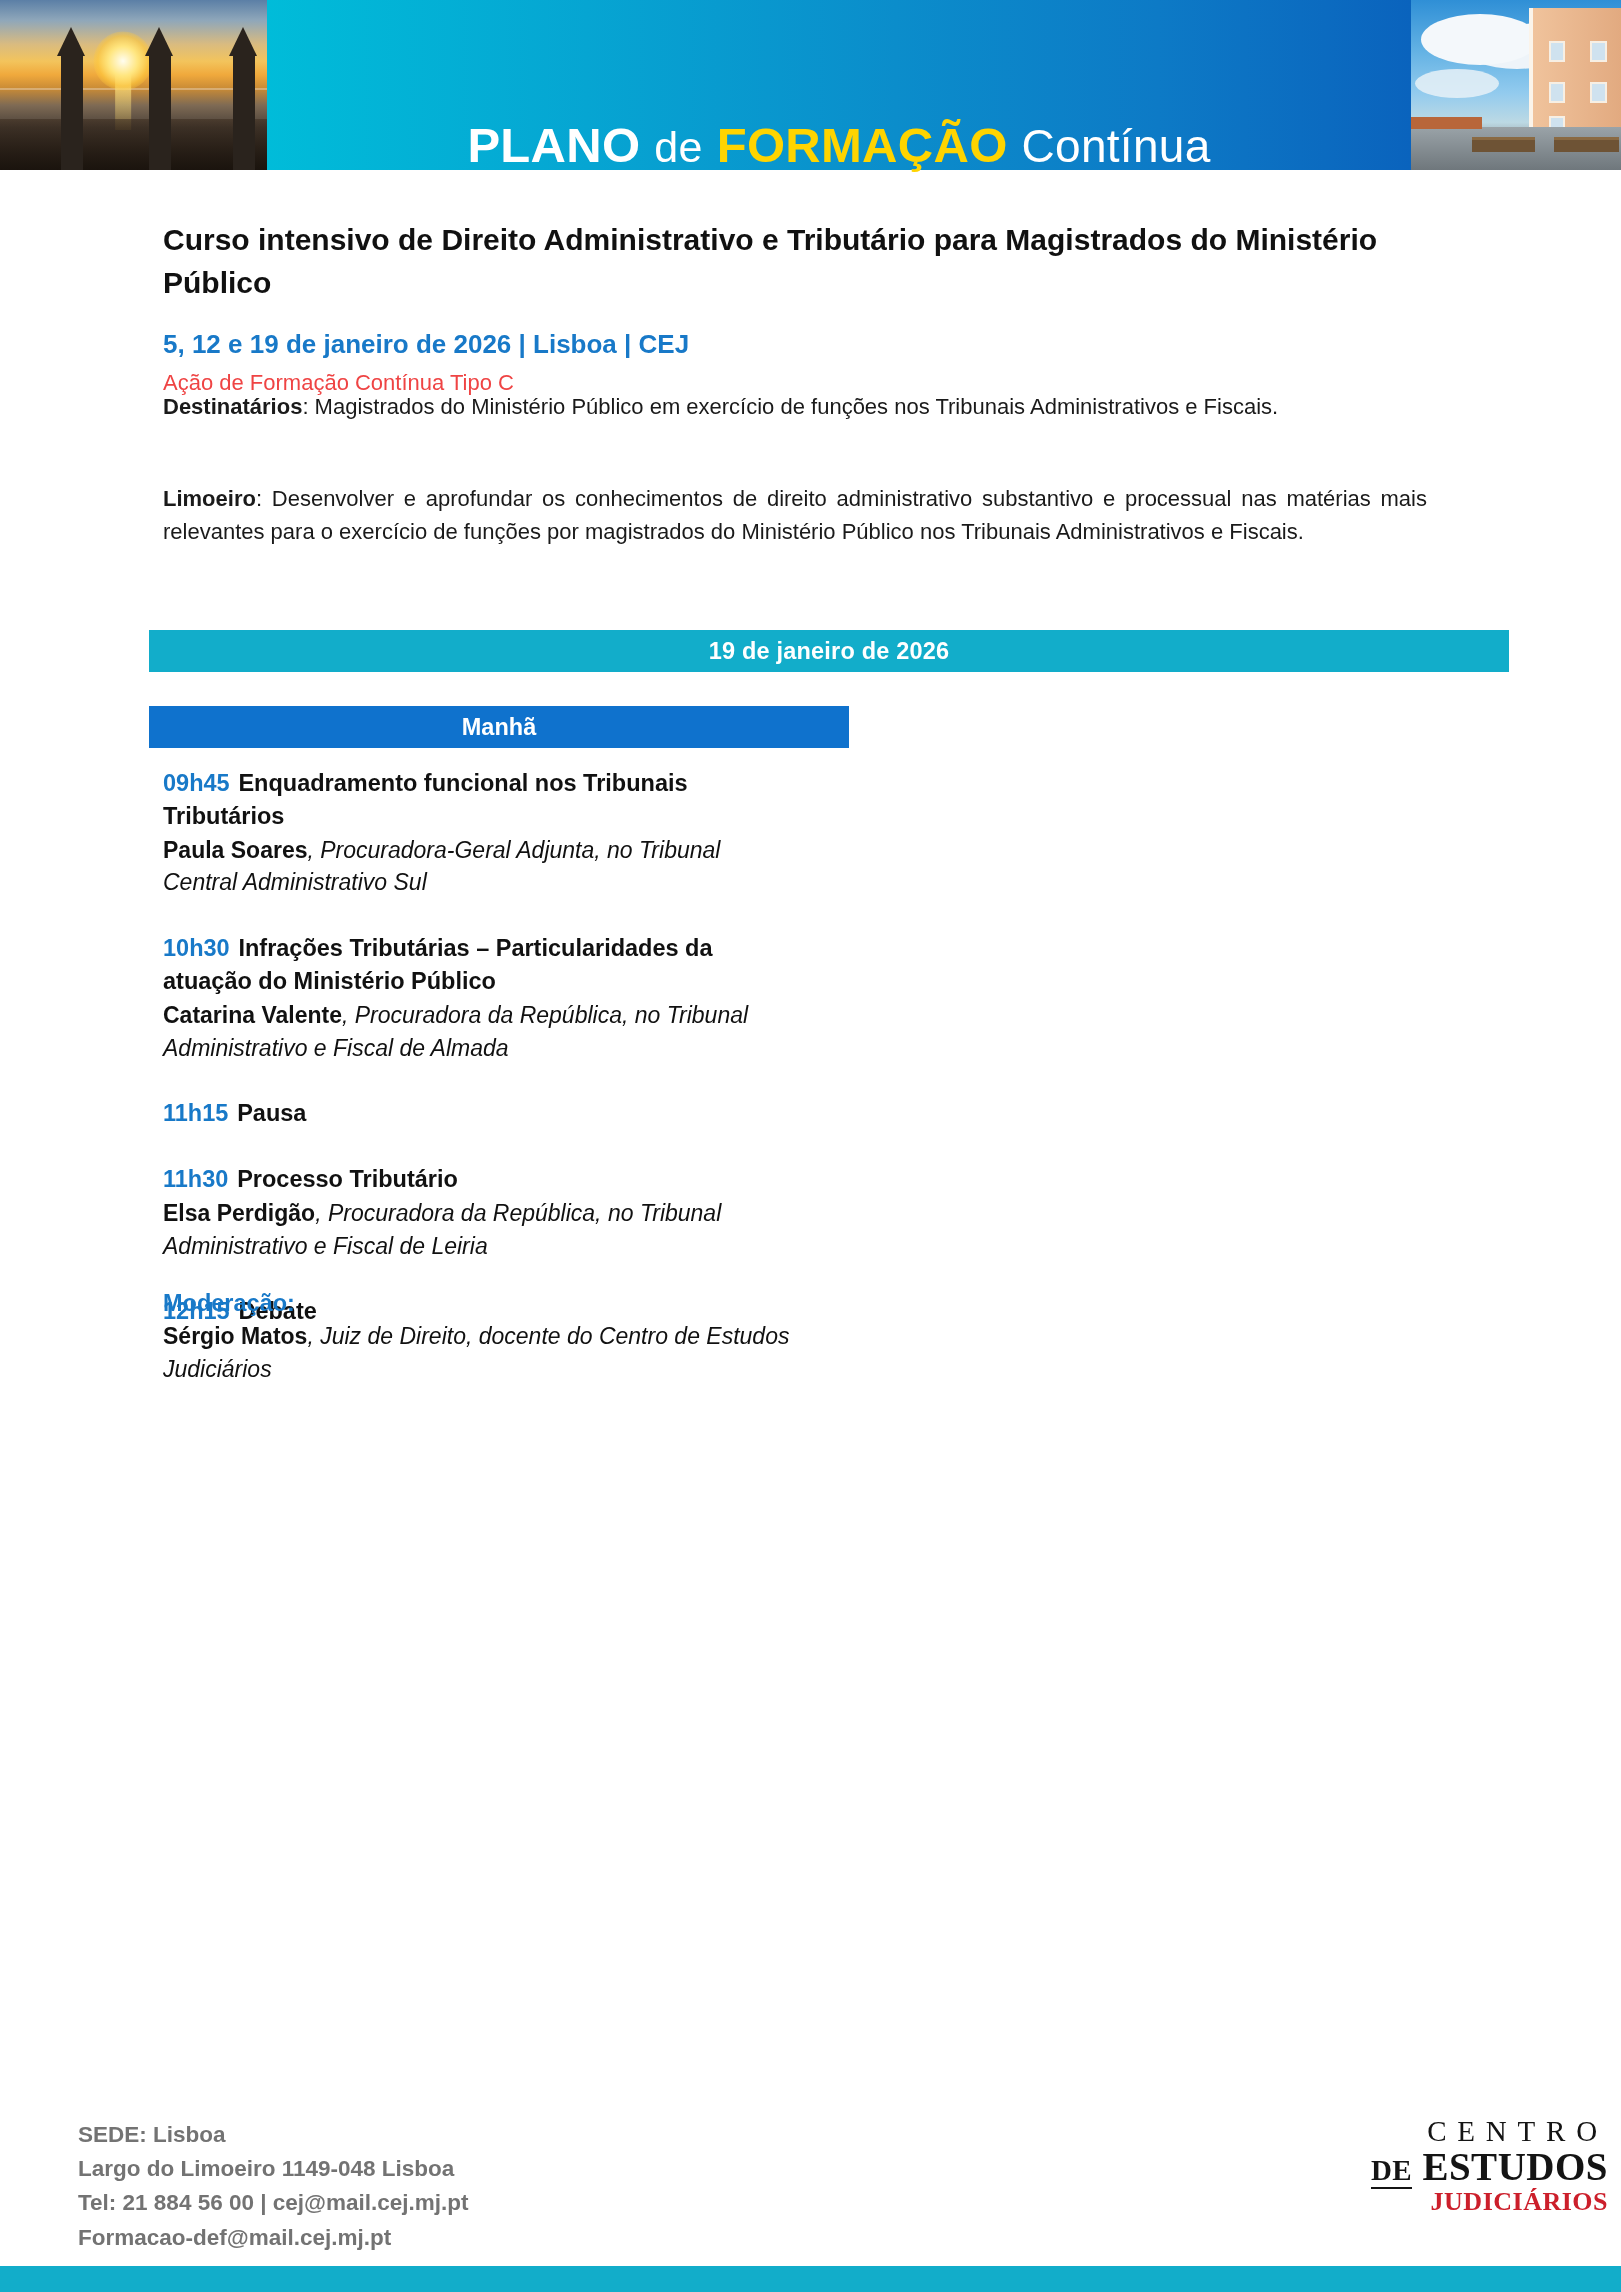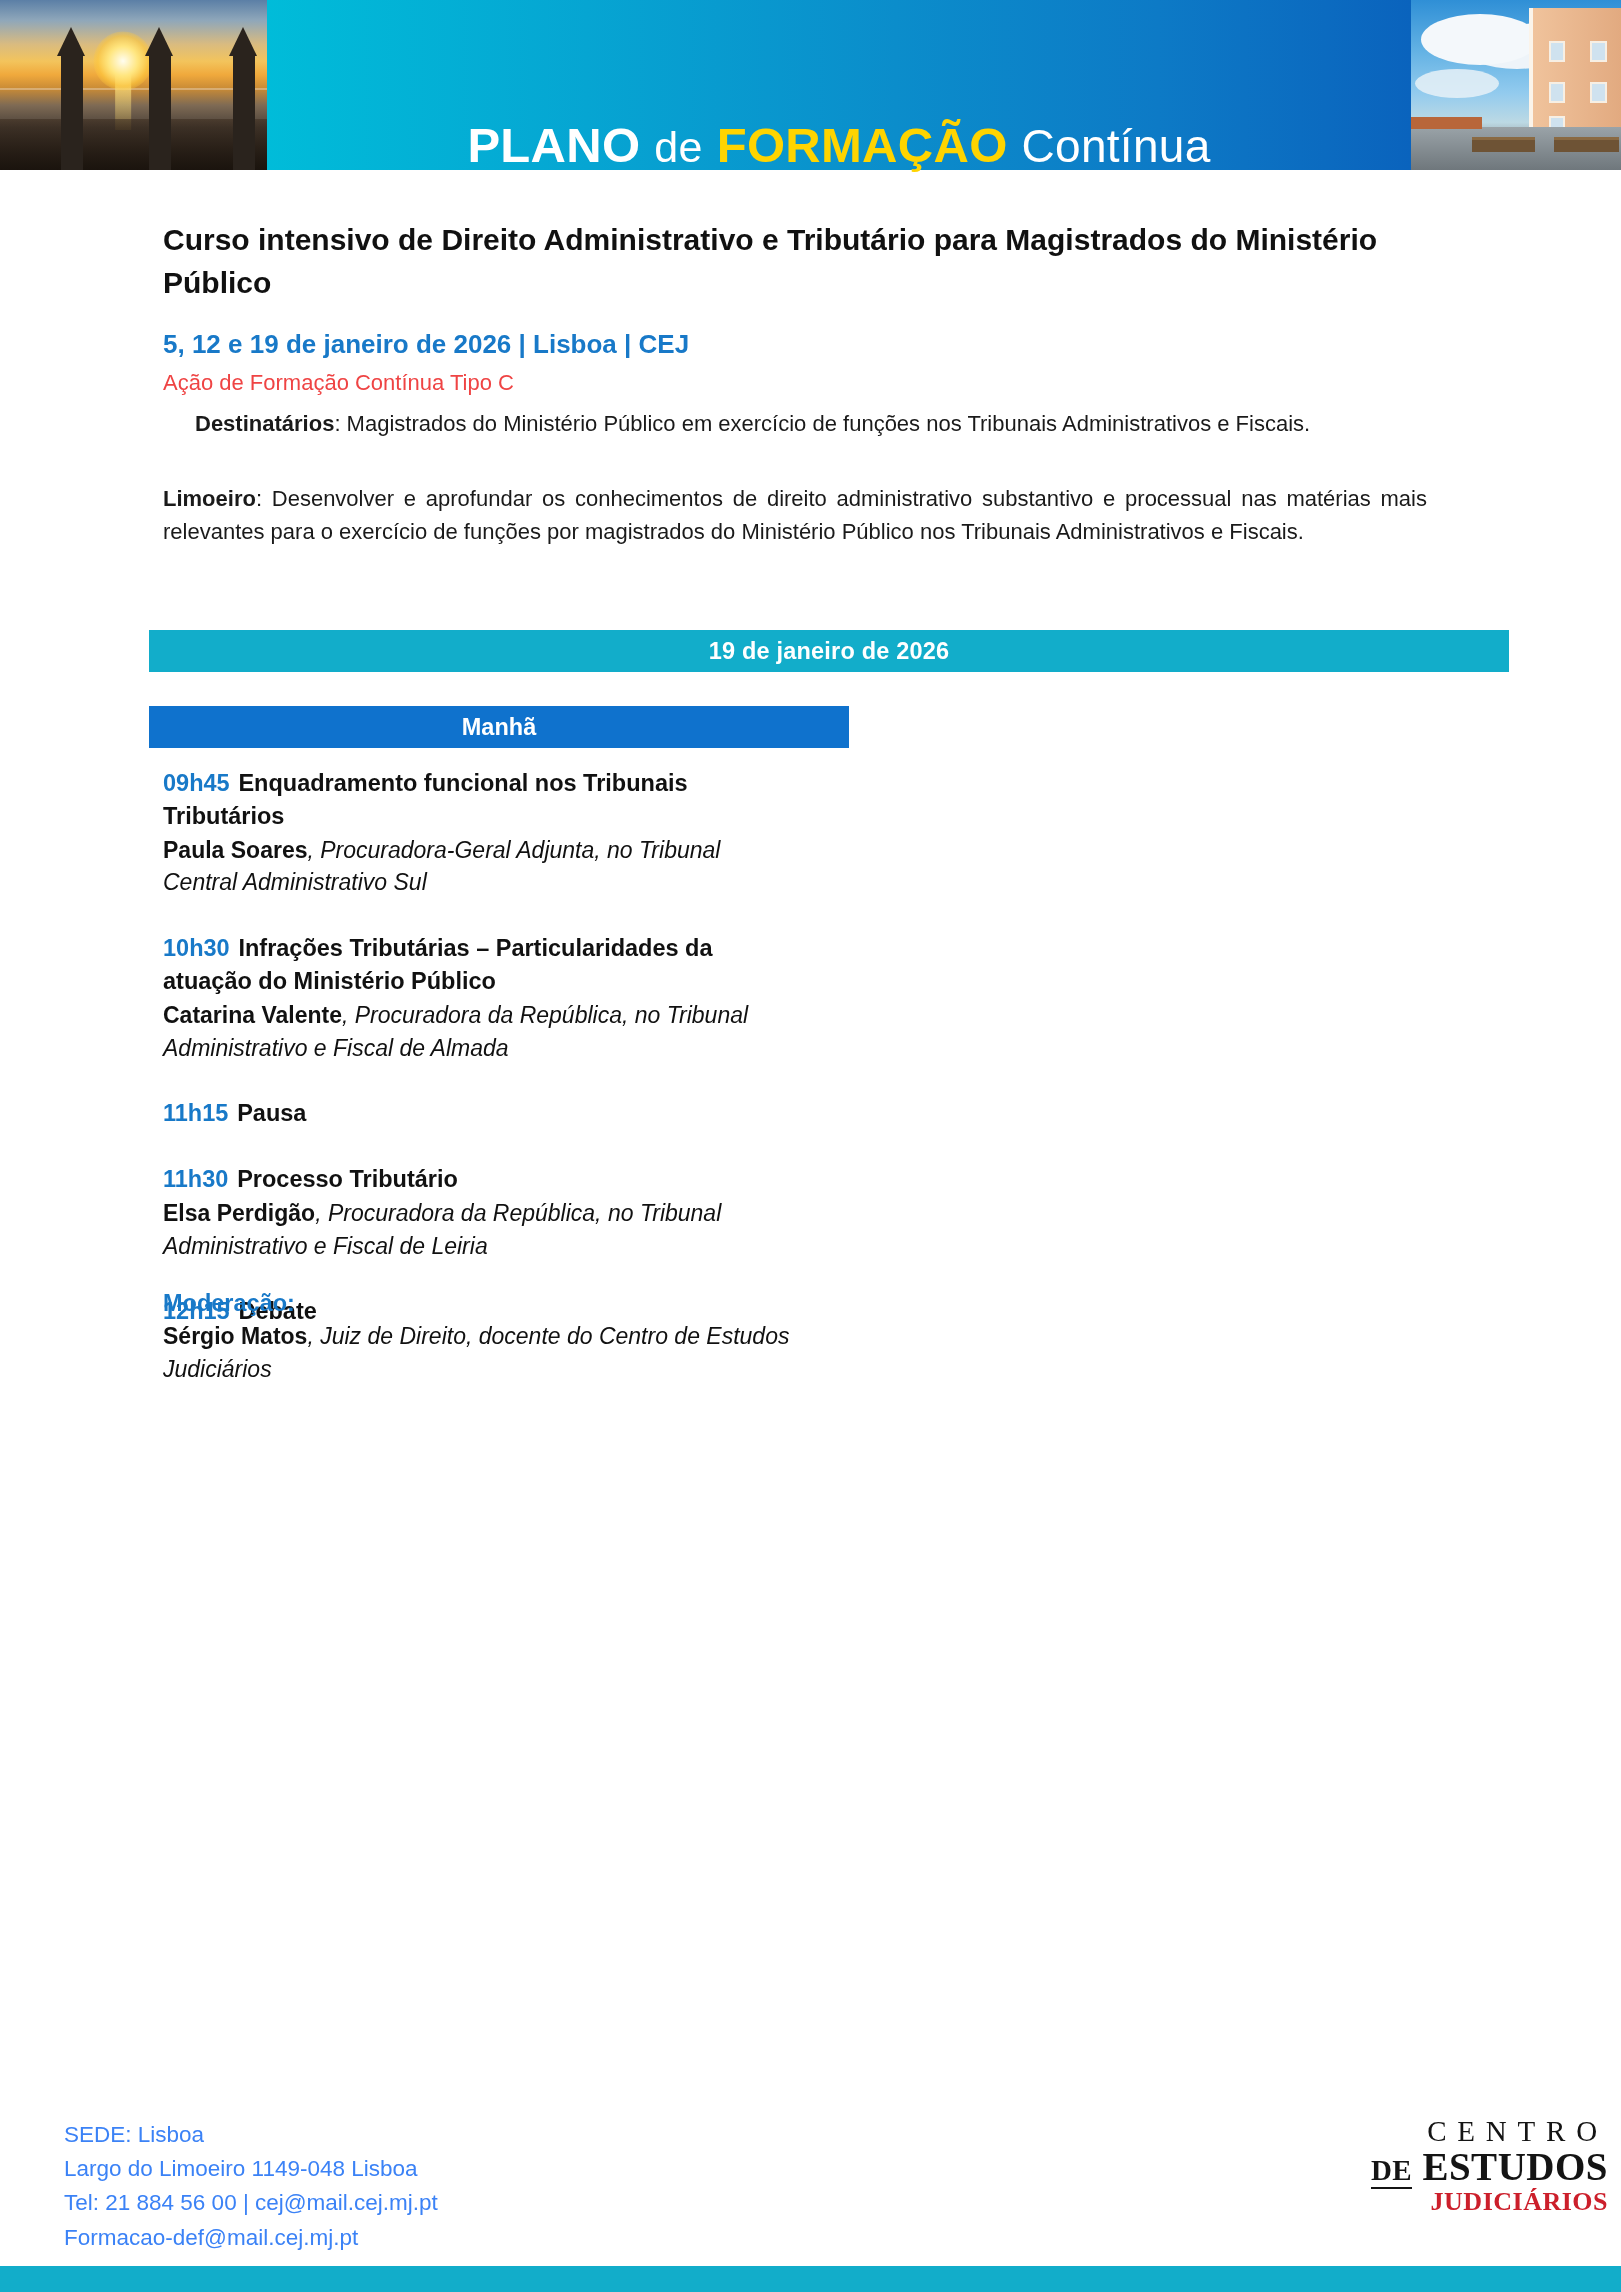--- a/index.html
+++ b/index.html
@@ -119,21 +119,21 @@
   .tipo {
     position:absolute; left:163px; top:199px;
     font-size:22px; color:#ef4444; line-height:1.25;
   }
   .para {
     position:absolute; left:163px; width:1264px;
     font-size:22px; color:#1a1a1a; line-height:1.50;
     text-align:justify;
   }
   .para b { font-weight:bold; }
-  .p-dest { top:237px;margin-left:32px; }
+  .p-dest { top:220px; }
   .p-obj  { top:312px; }
 
   
   .banner-date {
     position:absolute; left:149px; top:460px; width:1360px; height:42px;
     background:#12adca; color:#ffffff;
     display:flex; align-items:center; justify-content:center;
     font-size:23.5px; font-weight:bold; letter-spacing:0.2px;
   }
   .banner-period {
@@ -162,22 +162,22 @@
     font-size:23.5px; font-weight:bold; color:#1879c8; line-height:1.45;
   }
   .mod-person {
     font-size:23px; color:#111111; line-height:1.42;
   }
   .mod-person b { font-weight:bold; }
   .mod-person i { font-style:italic; font-weight:normal; }
 
   
   .footer-text {
-    position:absolute; left:64px; top:2118px;
-    font-size:22.5px; color:#3b82f6; line-height:1.52;
+    position:absolute; left:78px; top:2118px;
+    font-size:22.5px; color:#737373; line-height:1.52;font-weight:bold;
   }
   .logo {
     position:absolute; left:1343px; top:2115px; width:265px;
     text-align:right; color:#141414;
   }
   .logo .l1 {
     font-family:"Liberation Serif", serif; font-size:29px;
     letter-spacing:10.8px; line-height:1.12; padding-left:10.8px;
   }
   .logo .l2 {

